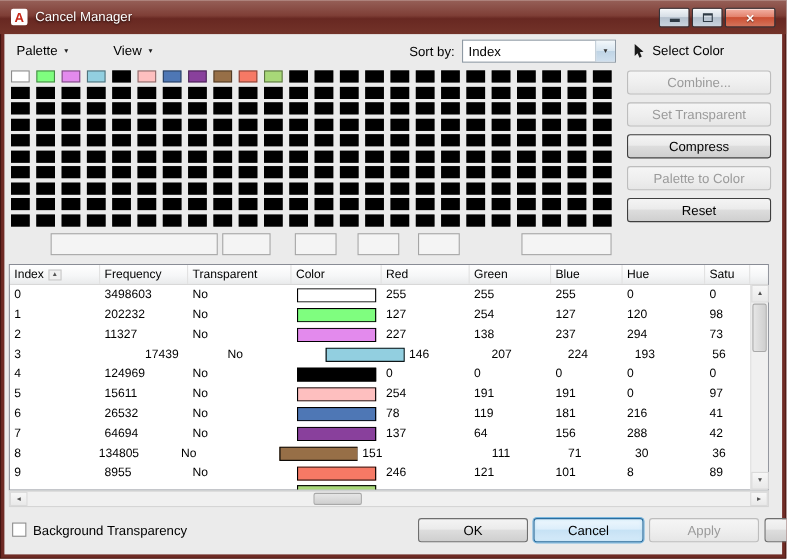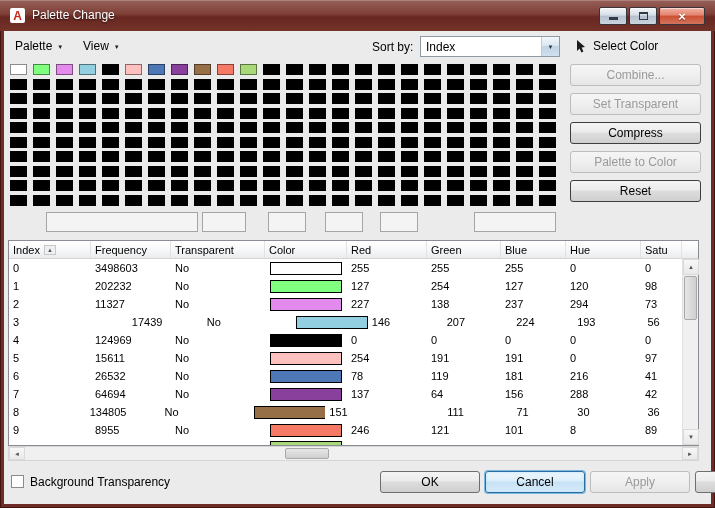--- a/index.html
+++ b/index.html
@@ -91,41 +91,41 @@
 </style>
 </head>
 <body>
 
 <div class="window">
 
   <div class="titlebar">
     <span class="app-icon">
         <span>A</span>
       </span>
-    <span class="win-title">Palette Change</span>
+    <span class="win-title">Cancel Manager</span>
     <div class="win-controls">
       <div class="wbtn min">
           <span class="min-glyph"></span>
         </div>
       <div class="wbtn max">
           <span class="max-glyph"></span>
         </div>
       <div class="wbtn close">
           <span>×</span>
         </div>
     </div>
   </div>
 
   <div class="dialog">
 
     <div class="menu-item" style="left:8px;">
       <span>Palette</span>
       <span class="chev">▼</span>
     </div>
-    <div class="menu-item" style="left:76px;">
+    <div class="menu-item" style="left:96px;">
       <span>View</span>
       <span class="chev">▼</span>
     </div>
     <span class="sortby-label">Sort by:</span>
     <div class="combo">
       <span class="combo-value">Index</span>
       <span class="combo-arrow">
           <span>▼</span>
         </span>
     </div>

